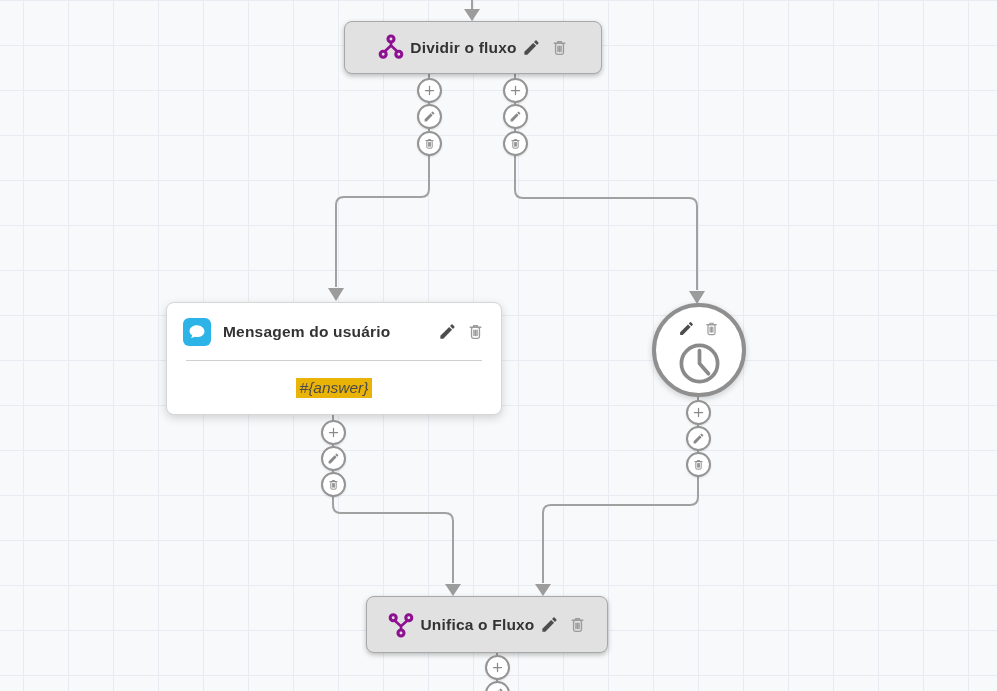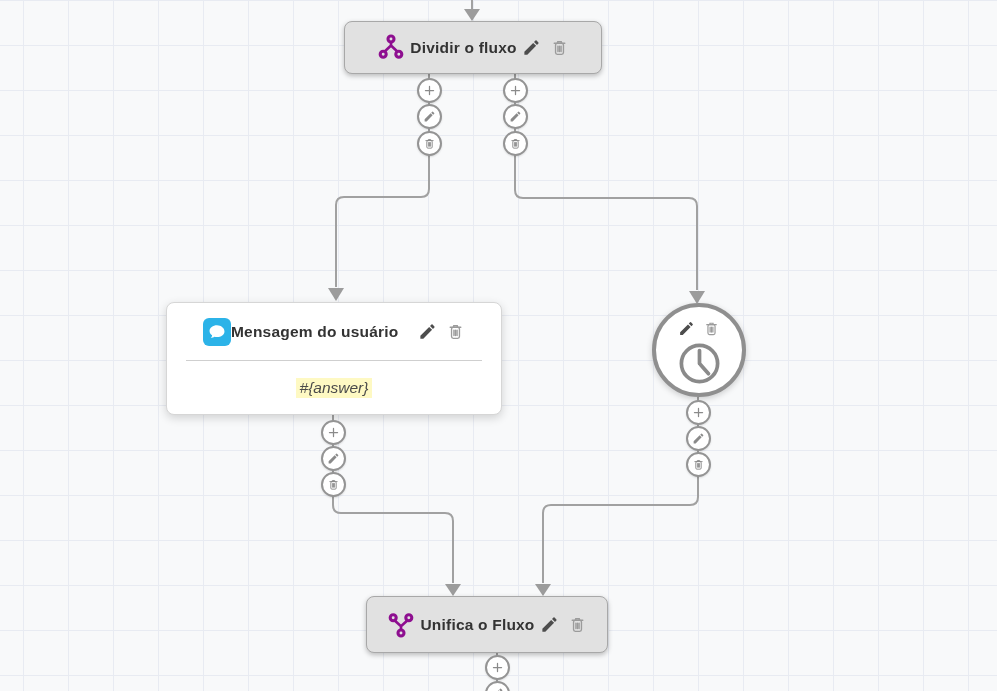--- a/index.html
+++ b/index.html
@@ -27,26 +27,26 @@
     justify-content:center;gap:5px;padding:0 16px;
   }
   .node-white{
     background:#ffffff;border:1px solid #d6d6d6;
     box-shadow:0 3px 10px rgba(0,0,0,.16);
     flex-direction:column;align-items:stretch;
   }
   .node-title{font-weight:bold;font-size:15.5px;color:#333;letter-spacing:.2px;white-space:nowrap;}
   .hdr-actions{display:flex;align-items:center;gap:9px;}
   .icon-btn{background:none;border:none;padding:0;margin:0;cursor:pointer;display:flex;align-items:center;}
-  .msg-hdr{display:flex;align-items:center;height:57px;padding:0 36px;}
+  .msg-hdr{display:flex;align-items:center;height:57px;padding:0 16px;gap:12px;}
   .msg-hdr .hdr-actions{margin-left:auto;}
   .divider{border-top:1px solid #cfcfcf;margin:0 19px;}
   .msg-body{flex:1;display:flex;align-items:center;justify-content:center;}
   .var-chip{
-    background:#fef9c3;color:#4a4a4a;
+    background:#eab308;color:#4a4a4a;
     font-style:italic;font-size:15.5px;padding:1px 4px;
   }
   .bubble-badge{
     width:28px;height:28px;border-radius:6px;background:#2cb3e8;
     display:flex;align-items:center;justify-content:center;flex:none;
   }
   .big-circle{
     position:absolute;z-index:2;
     width:94px;height:94px;border-radius:50%;
     background:#fff;border:4px solid #8f8f8f;

